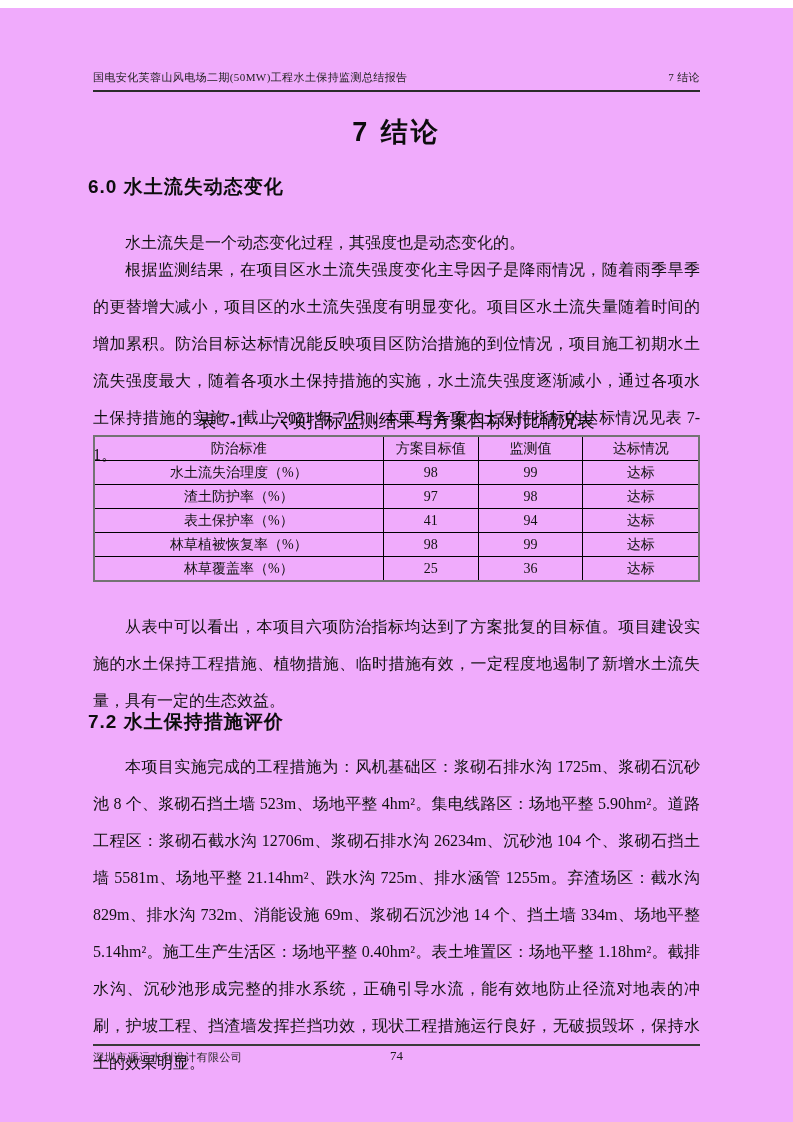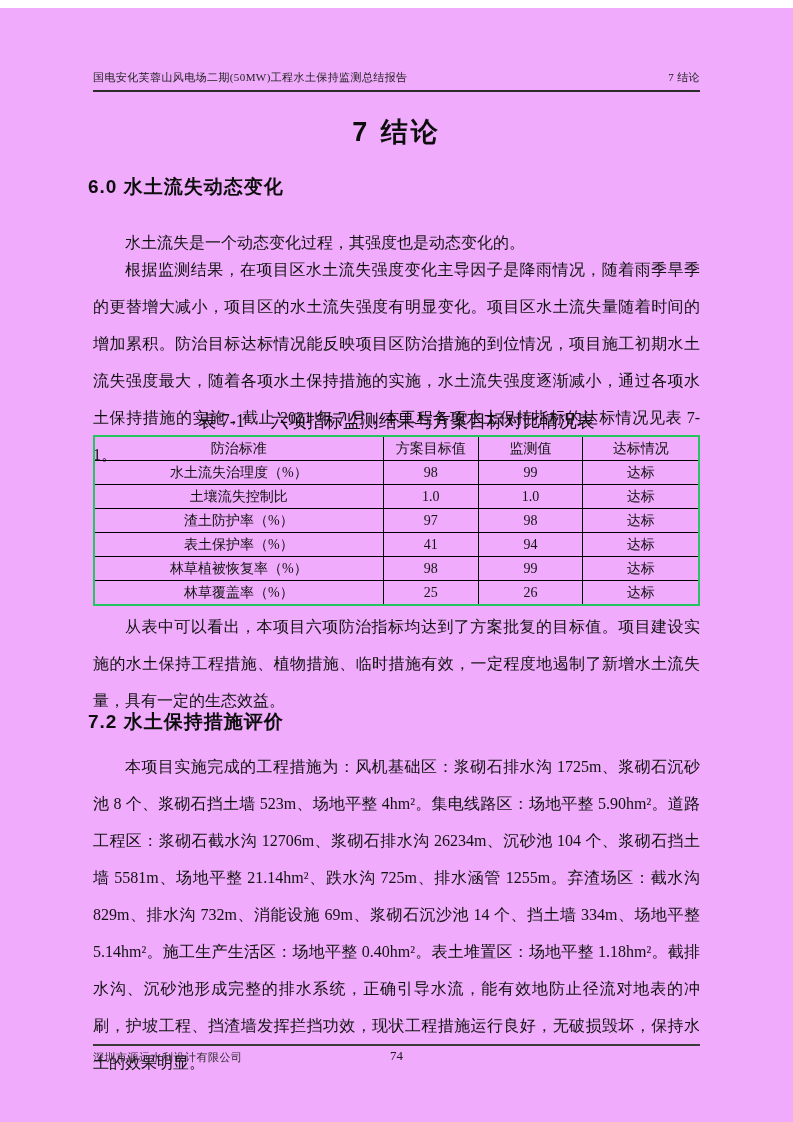--- a/index.html
+++ b/index.html
@@ -78,21 +78,21 @@
     color: #0d0d0d;
   }
   .table-caption .cap-label { margin-right: 26px; }
   .cmp-table {
     position: absolute;
     top: 427px;
     left: 93px;
     width: 607px;
     border-collapse: collapse;
     table-layout: fixed;
-    border: 2px solid #22c55e;
+    border: 2px solid #737373;
     font-size: 14px;
   }
   .cmp-table th, .cmp-table td {
     border: 1px solid #000000;
     height: 23px;
     padding: 0 2px;
     text-align: center;
     font-weight: normal;
     vertical-align: middle;
     color: #111111;
@@ -161,47 +161,41 @@
       </tr>
     </thead>
     <tbody>
       <tr>
         <td>水土流失治理度（%）</td>
         <td>98</td>
         <td>99</td>
         <td>达标</td>
       </tr>
       <tr>
-        <td>土壤流失控制比</td>
-        <td>1.0</td>
-        <td>1.0</td>
-        <td>达标</td>
-      </tr>
-      <tr>
         <td>渣土防护率（%）</td>
         <td>97</td>
         <td>98</td>
         <td>达标</td>
       </tr>
       <tr>
         <td>表土保护率（%）</td>
         <td>41</td>
         <td>94</td>
         <td>达标</td>
       </tr>
       <tr>
         <td>林草植被恢复率（%）</td>
         <td>98</td>
         <td>99</td>
         <td>达标</td>
       </tr>
       <tr>
         <td>林草覆盖率（%）</td>
         <td>25</td>
-        <td>26</td>
+        <td>36</td>
         <td>达标</td>
       </tr>
     </tbody>
   </table>
 
   <p class="body-p p3">从表中可以看出，本项目六项防治指标均达到了方案批复的目标值。项目建设实施的水土保持工程措施、植物措施、临时措施有效，一定程度地遏制了新增水土流失量，具有一定的生态效益。</p>
 
   <h2 class="sec-heading h72">7.2 水土保持措施评价</h2>
 
   <p class="body-p p4">本项目实施完成的工程措施为：风机基础区：浆砌石排水沟 1725m、浆砌石沉砂池 8 个、浆砌石挡土墙 523m、场地平整 4hm²。集电线路区：场地平整 5.90hm²。道路工程区：浆砌石截水沟 12706m、浆砌石排水沟 26234m、沉砂池 104 个、浆砌石挡土墙 5581m、场地平整 21.14hm²、跌水沟 725m、排水涵管 1255m。弃渣场区：截水沟 829m、排水沟 732m、消能设施 69m、浆砌石沉沙池 14 个、挡土墙 334m、场地平整 5.14hm²。施工生产生活区：场地平整 0.40hm²。表土堆置区：场地平整 1.18hm²。截排水沟、沉砂池形成完整的排水系统，正确引导水流，能有效地防止径流对地表的冲刷，护坡工程、挡渣墙发挥拦挡功效，现状工程措施运行良好，无破损毁坏，保持水土的效果明显。</p>

